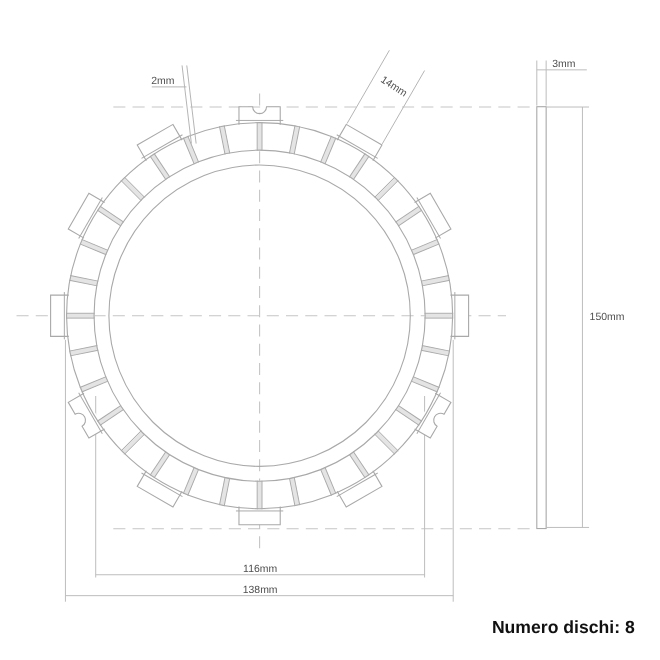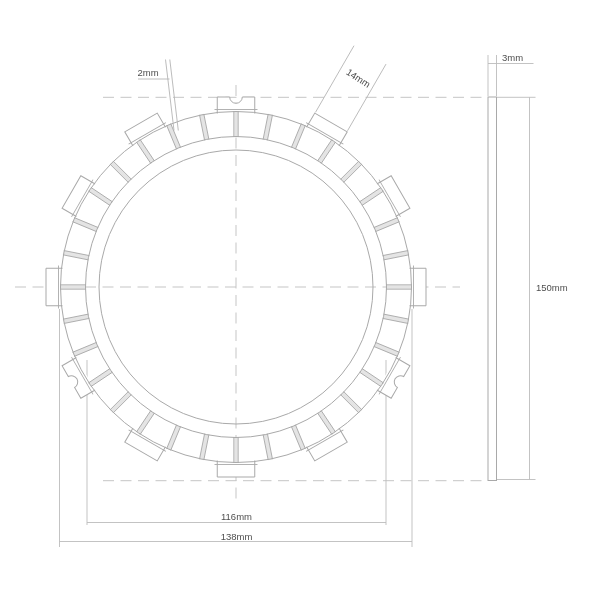--- a/index.html
+++ b/index.html
@@ -273,13 +273,14 @@
     <g>
       <text class="dimtext" x="148" y="76" text-anchor="middle">2mm</text>
       <text class="dimtext" text-anchor="middle" transform="translate(356.5,81) rotate(33)">14mm</text>
       <text class="dimtext" x="502" y="61">3mm</text>
       <text class="dimtext" x="536" y="291">150mm</text>
       <text class="dimtext" x="236.5" y="520" text-anchor="middle">116mm</text>
       <text class="dimtext" x="236.5" y="539.5" text-anchor="middle">138mm</text>
     </g>
   </svg>
 
+  <div id="caption">Numero dischi: 8</div>
 </div>
 
 </body></html>

